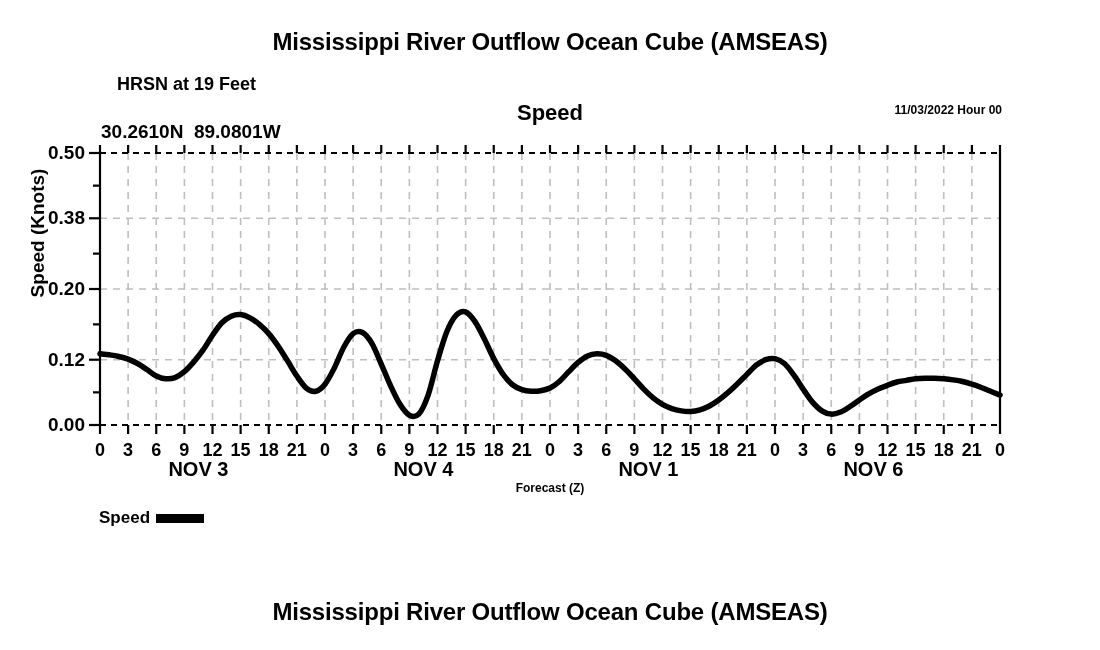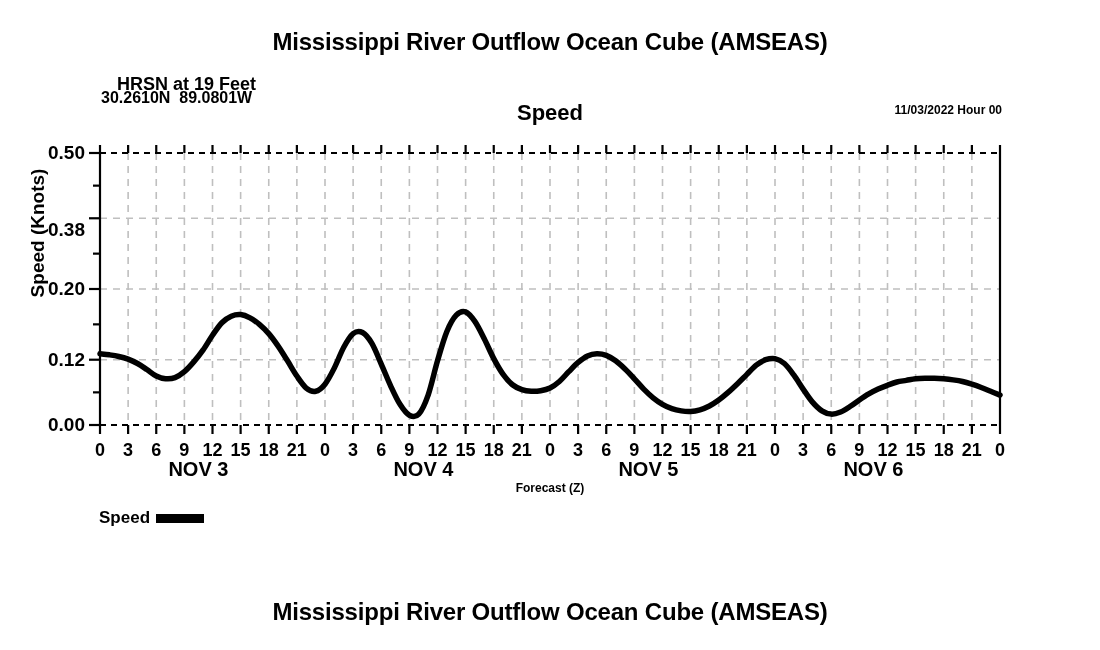--- a/index.html
+++ b/index.html
@@ -47,22 +47,22 @@
     position: absolute;
     left: 117px;
     top: 74px;
     font-size: 18px;
     font-weight: bold;
     white-space: pre;
   }
   .coords-line {
     position: absolute;
     left: 101px;
-    top: 89px;
-    font-size: 16px;
+    top: 121px;
+    font-size: 19px;
     font-weight: bold;
     white-space: pre;
   }
   .subtitle-center {
     position: absolute;
     left: 0;
     top: 100px;
     width: 1100px;
     text-align: center;
     font-size: 22px;
@@ -286,21 +286,21 @@
         <line x1="100" y1="253.64" x2="93" y2="253.64" stroke="#000000" stroke-width="2.2"></line>
         <line x1="100" y1="185.64" x2="93" y2="185.64" stroke="#000000" stroke-width="2.2"></line>
         <path d="M 100.00 353.74 C 101.56 353.92, 106.25 354.37, 109.38 354.82 C 112.50 355.28, 115.63 355.73, 118.75 356.46 C 121.88 357.18, 125.00 358.00, 128.13 359.18 C 131.25 360.35, 134.38 361.81, 137.50 363.53 C 140.63 365.25, 143.75 367.43, 146.88 369.51 C 150.00 371.60, 153.13 374.50, 156.25 376.04 C 159.38 377.58, 162.50 378.49, 165.63 378.76 C 168.75 379.03, 171.88 378.85, 175.00 377.67 C 178.13 376.49, 181.25 374.32, 184.38 371.69 C 187.50 369.06, 190.63 365.52, 193.75 361.90 C 196.88 358.27, 200.00 354.37, 203.13 349.93 C 206.25 345.49, 209.38 339.77, 212.50 335.24 C 215.63 330.71, 218.75 325.90, 221.88 322.73 C 225.00 319.55, 228.13 317.56, 231.25 316.20 C 234.38 314.84, 237.50 314.30, 240.63 314.57 C 243.75 314.84, 246.88 316.20, 250.00 317.83 C 253.13 319.46, 256.25 321.73, 259.38 324.36 C 262.50 326.99, 265.63 329.98, 268.75 333.61 C 271.88 337.23, 275.00 341.59, 278.13 346.12 C 281.25 350.65, 284.38 355.82, 287.50 360.81 C 290.63 365.79, 293.75 371.51, 296.88 376.04 C 300.00 380.57, 303.13 385.47, 306.25 388.01 C 309.38 390.55, 312.50 391.91, 315.63 391.27 C 318.75 390.64, 321.88 388.10, 325.00 384.20 C 328.13 380.30, 331.25 374.05, 334.38 367.88 C 337.50 361.71, 340.63 352.92, 343.75 347.21 C 346.88 341.50, 350.00 336.06, 353.13 333.61 C 356.25 331.16, 359.38 330.89, 362.50 332.52 C 365.63 334.15, 368.75 338.14, 371.88 343.40 C 375.00 348.66, 378.13 357.00, 381.25 364.07 C 384.38 371.14, 387.50 379.12, 390.63 385.83 C 393.75 392.54, 396.88 399.43, 400.00 404.33 C 403.13 409.22, 406.25 413.58, 409.38 415.21 C 412.50 416.84, 415.63 417.47, 418.75 414.12 C 421.88 410.77, 425.00 403.97, 428.13 395.08 C 431.25 386.19, 434.38 371.42, 437.50 360.81 C 440.63 350.20, 443.75 339.05, 446.88 331.43 C 450.00 323.82, 453.13 318.38, 456.25 315.11 C 459.38 311.85, 462.50 310.76, 465.63 311.85 C 468.75 312.94, 471.88 317.11, 475.00 321.64 C 478.13 326.17, 481.25 332.88, 484.38 339.05 C 487.50 345.21, 490.63 352.74, 493.75 358.63 C 496.88 364.53, 500.00 370.06, 503.13 374.41 C 506.25 378.76, 509.38 382.21, 512.50 384.74 C 515.63 387.28, 518.75 388.55, 521.88 389.64 C 525.00 390.73, 528.13 391.09, 531.25 391.27 C 534.38 391.45, 537.50 391.27, 540.63 390.73 C 543.75 390.18, 546.88 389.55, 550.00 388.01 C 553.13 386.47, 556.25 384.20, 559.38 381.48 C 562.50 378.76, 565.63 374.86, 568.75 371.69 C 571.88 368.51, 575.00 365.07, 578.13 362.44 C 581.25 359.81, 584.38 357.36, 587.50 355.91 C 590.63 354.46, 593.75 353.83, 596.88 353.74 C 600.00 353.65, 603.13 354.19, 606.25 355.37 C 609.38 356.55, 612.50 358.54, 615.63 360.81 C 618.75 363.07, 621.88 365.98, 625.00 368.97 C 628.13 371.96, 631.25 375.41, 634.38 378.76 C 637.50 382.11, 640.63 385.92, 643.75 389.10 C 646.88 392.27, 650.00 395.26, 653.13 397.80 C 656.25 400.34, 659.38 402.51, 662.50 404.33 C 665.63 406.14, 668.75 407.59, 671.88 408.68 C 675.00 409.77, 678.13 410.40, 681.25 410.86 C 684.38 411.31, 687.50 411.58, 690.63 411.40 C 693.75 411.22, 696.88 410.67, 700.00 409.77 C 703.13 408.86, 706.25 407.59, 709.38 405.96 C 712.50 404.33, 715.63 402.24, 718.75 399.98 C 721.88 397.71, 725.00 395.08, 728.13 392.36 C 731.25 389.64, 734.38 386.65, 737.50 383.66 C 740.63 380.66, 743.75 377.49, 746.88 374.41 C 750.00 371.33, 753.13 367.61, 756.25 365.16 C 759.38 362.71, 762.50 360.81, 765.63 359.72 C 768.75 358.63, 771.88 358.00, 775.00 358.63 C 778.13 359.27, 781.25 360.81, 784.38 363.53 C 787.50 366.25, 790.63 370.69, 793.75 374.95 C 796.88 379.21, 800.00 384.56, 803.13 389.10 C 806.25 393.63, 809.38 398.53, 812.50 402.15 C 815.63 405.78, 818.75 408.86, 821.88 410.86 C 825.00 412.85, 828.13 413.94, 831.25 414.12 C 834.38 414.30, 837.50 413.21, 840.63 411.94 C 843.75 410.67, 846.88 408.50, 850.00 406.50 C 853.13 404.51, 856.25 402.06, 859.38 399.98 C 862.50 397.89, 865.63 395.81, 868.75 393.99 C 871.88 392.18, 875.00 390.55, 878.13 389.10 C 881.25 387.65, 884.38 386.47, 887.50 385.29 C 890.63 384.11, 893.75 382.84, 896.88 382.02 C 900.00 381.21, 903.13 380.94, 906.25 380.39 C 909.38 379.85, 912.50 379.12, 915.63 378.76 C 918.75 378.40, 921.88 378.31, 925.00 378.22 C 928.13 378.13, 931.25 378.13, 934.38 378.22 C 937.50 378.31, 940.63 378.49, 943.75 378.76 C 946.88 379.03, 950.00 379.39, 953.13 379.85 C 956.25 380.30, 959.38 380.75, 962.50 381.48 C 965.63 382.21, 968.75 383.20, 971.88 384.20 C 975.00 385.20, 978.13 386.29, 981.25 387.46 C 984.38 388.64, 987.50 390.00, 990.63 391.27 C 993.75 392.54, 998.44 394.45, 1000.00 395.08" fill="none" stroke="#000000" stroke-width="5.5" stroke-linecap="round" stroke-linejoin="round"></path>
       </svg>
     <div class="ylabel">Speed (Knots)</div>
     <div class="xlabel">Forecast (Z)</div>
     <div id="ytick-layer">
         <div class="tick-y" style="left: 15px; top: 414px;">0.00</div>
         <div class="tick-y" style="left: 15px; top: 348.72px;">0.12</div>
         <div class="tick-y" style="left: 15px; top: 278px;">0.20</div>
-        <div class="tick-y" style="left: 15px; top: 207.28px; margin-top: 12px;">0.38</div>
+        <div class="tick-y" style="left: 15px; top: 207.28px;">0.38</div>
         <div class="tick-y" style="left: 15px; top: 142px;">0.50</div>
       </div>
     <div id="xtick-layer">
         <div class="tick-x" style="left: 80px;">0</div>
         <div class="tick-x" style="left: 108.125px;">3</div>
         <div class="tick-x" style="left: 136.25px;">6</div>
         <div class="tick-x" style="left: 164.375px;">9</div>
         <div class="tick-x" style="left: 192.5px;">12</div>
         <div class="tick-x" style="left: 220.625px;">15</div>
         <div class="tick-x" style="left: 248.75px;">18</div>
@@ -327,21 +327,21 @@
         <div class="tick-x" style="left: 839.375px;">9</div>
         <div class="tick-x" style="left: 867.5px;">12</div>
         <div class="tick-x" style="left: 895.625px;">15</div>
         <div class="tick-x" style="left: 923.75px;">18</div>
         <div class="tick-x" style="left: 951.875px;">21</div>
         <div class="tick-x" style="left: 980px;">0</div>
       </div>
     <div id="day-layer">
         <div class="day-label" style="left: 128.438px;">NOV 3</div>
         <div class="day-label" style="left: 353.438px;">NOV 4</div>
-        <div class="day-label" style="left: 578.438px;">NOV 5</div>
+        <div class="day-label" style="left: 578.438px;">NOV 1</div>
         <div class="day-label" style="left: 803.438px;">NOV 6</div>
       </div>
   </div>
 
   <div class="legend">
     <span class="legend-label">Speed</span>
     <span class="legend-swatch"></span>
   </div>
 
   <div class="bottom-title">Mississippi River Outflow Ocean Cube (AMSEAS)</div>

